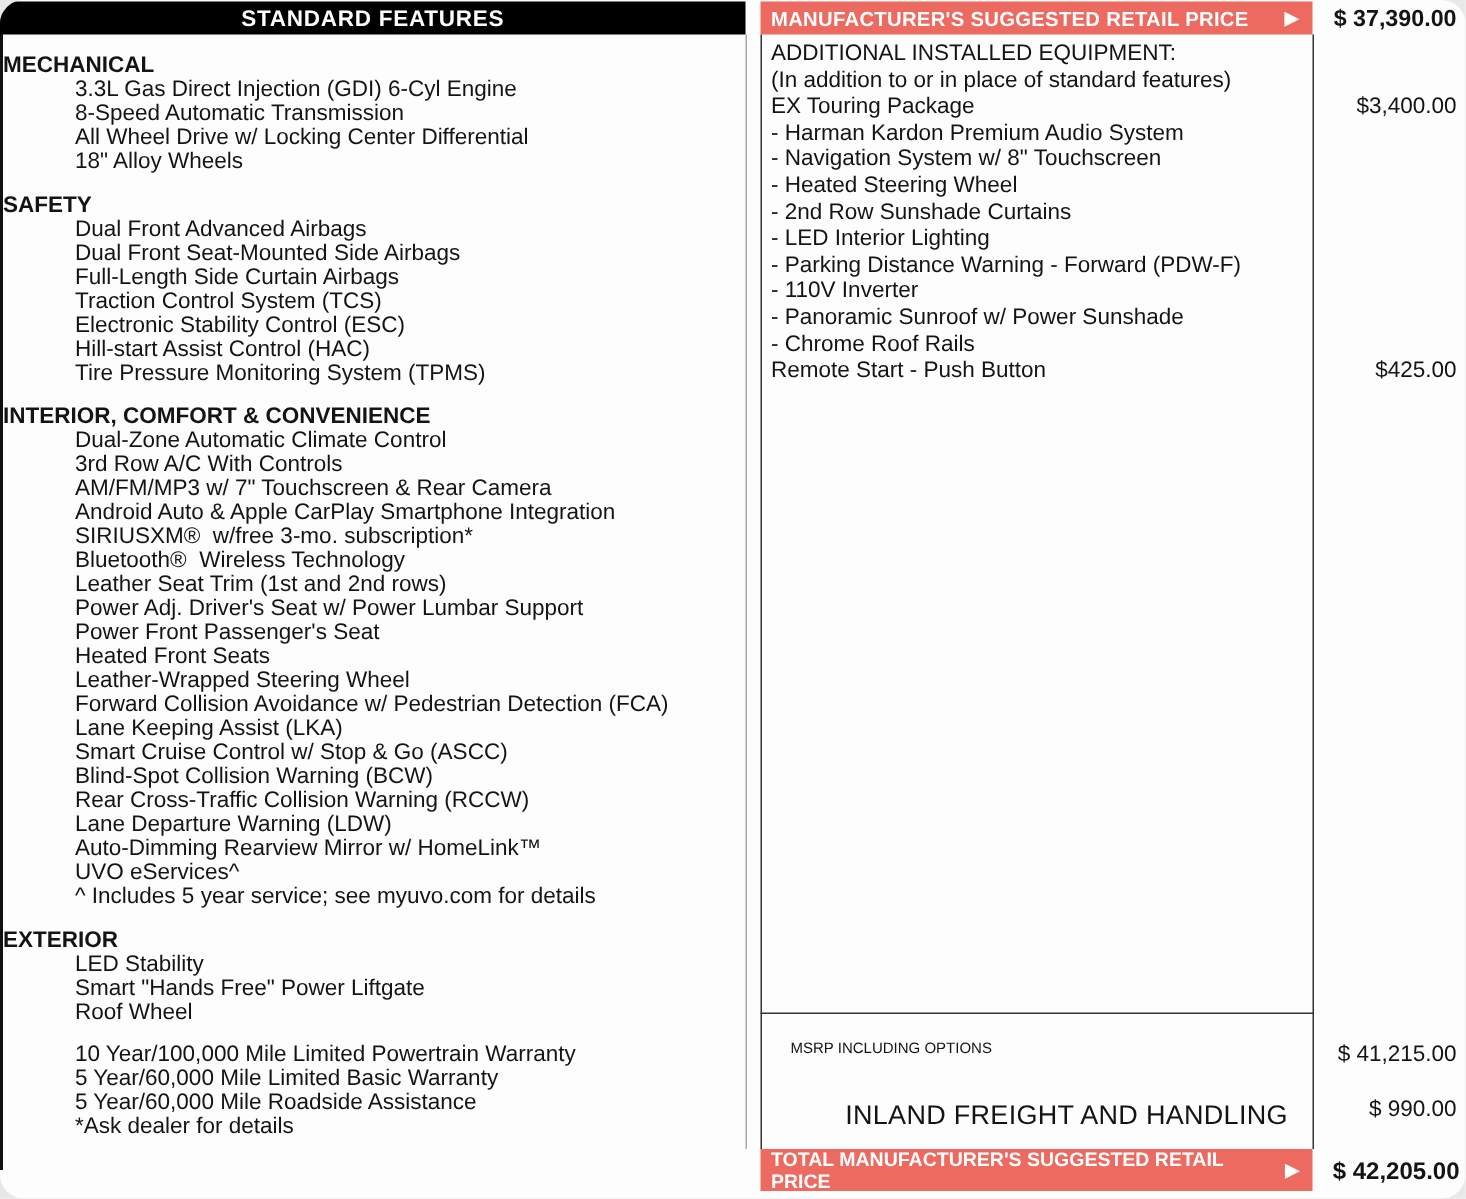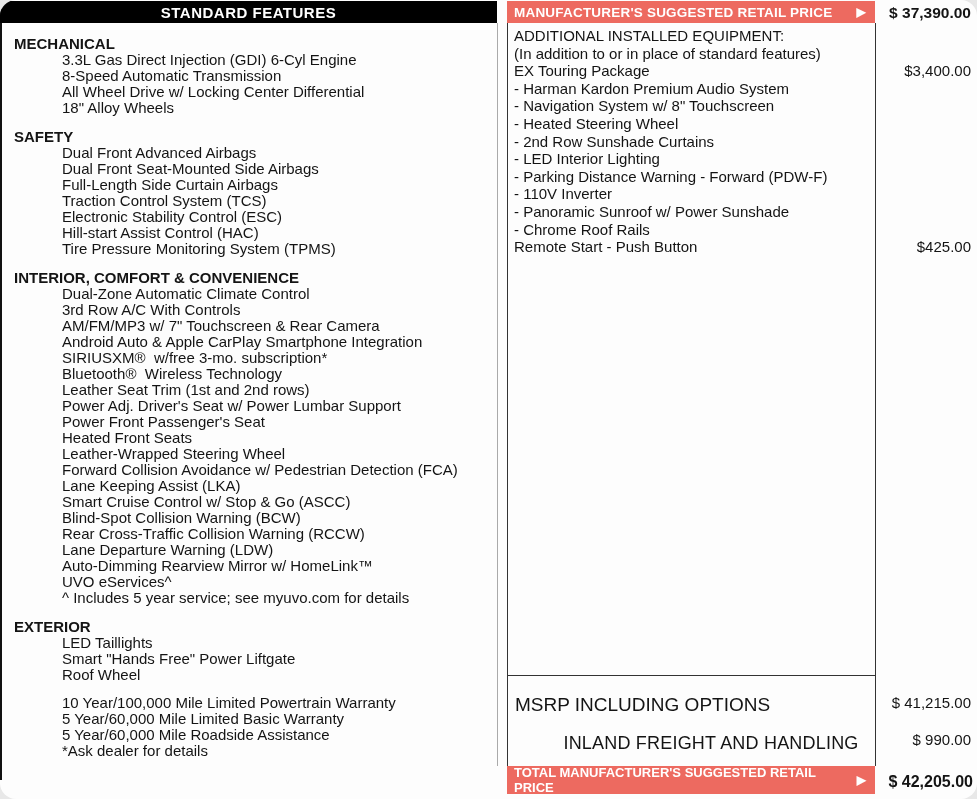--- a/index.html
+++ b/index.html
@@ -13,21 +13,21 @@
   .left-edge{position:absolute;left:0;top:0;width:2px;height:780px;background:#111;}
 
   
   .std-bar{
     position:absolute;left:0;top:1px;width:497px;height:22px;background:#000;
     color:#fff;font-weight:bold;font-size:15px;letter-spacing:.5px;
     display:flex;align-items:center;justify-content:center;
   }
   .left-body{
     position:absolute;left:2px;top:23px;width:494px;height:776px;
-    padding:12px 0 0 12px;box-sizing:border-box;font-size:15px;line-height:16px;
+    padding:12px 0 0 0;box-sizing:border-box;font-size:15px;line-height:16px;
   }
   .left-right-border{position:absolute;left:497px;top:23px;width:1px;height:743px;background:#aaa;}
   .section{margin:0 0 12px 0;}
   .sec-title{font-weight:bold;font-size:15px;line-height:17px;}
   .feature-line{white-space:pre;margin-left:48px;}
 
   
   .right-panel{position:absolute;left:507px;top:1px;width:470px;height:798px;}
   .red-bar{
     background:#ed6a60;color:#fff;font-weight:bold;
@@ -50,21 +50,21 @@
 
   .price{position:absolute;right:6px;text-align:right;font-size:15px;}
   .price.bold{font-weight:bold;}
   .p-base{top:3px;font-size:15.5px;}
   .p-pkg{top:61px;}
   .p-remote{top:237px;}
   .p-options{top:693px;}
   .p-freight{top:730px;}
   .p-total{top:772px;right:4px;font-size:16px;}
 
-  .options-label{position:absolute;left:8px;top:693px;font-size:19px;text-align:center;}
+  .options-label{position:absolute;left:20px;top:693px;font-size:10px;text-align:center;}
   .freight-label{
     position:absolute;left:0;top:732px;width:368px;text-align:center;
     font-size:18px;padding-left:40px;box-sizing:border-box;letter-spacing:.2px;
   }
 </style>
 </head>
 <body>
 
 <div class="sheet">
 
@@ -109,21 +109,21 @@
         <div class="feature-line">Smart Cruise Control w/ Stop &amp; Go (ASCC)</div>
         <div class="feature-line">Blind-Spot Collision Warning (BCW)</div>
         <div class="feature-line">Rear Cross-Traffic Collision Warning (RCCW)</div>
         <div class="feature-line">Lane Departure Warning (LDW)</div>
         <div class="feature-line">Auto-Dimming Rearview Mirror w/ HomeLink™</div>
         <div class="feature-line">UVO eServices^</div>
         <div class="feature-line">^ Includes 5 year service; see myuvo.com for details</div>
       </div>
       <div class="section">
         <div class="sec-title">EXTERIOR</div>
-        <div class="feature-line">LED Taillights</div>
+        <div class="feature-line">LED Stability</div>
         <div class="feature-line">Smart "Hands Free" Power Liftgate</div>
         <div class="feature-line">Roof Wheel</div>
       </div>
       <div class="section">
         <div class="feature-line">10 Year/100,000 Mile Limited Powertrain Warranty</div>
         <div class="feature-line">5 Year/60,000 Mile Limited Basic Warranty</div>
         <div class="feature-line">5 Year/60,000 Mile Roadside Assistance</div>
         <div class="feature-line">*Ask dealer for details</div>
       </div>
     </div>

